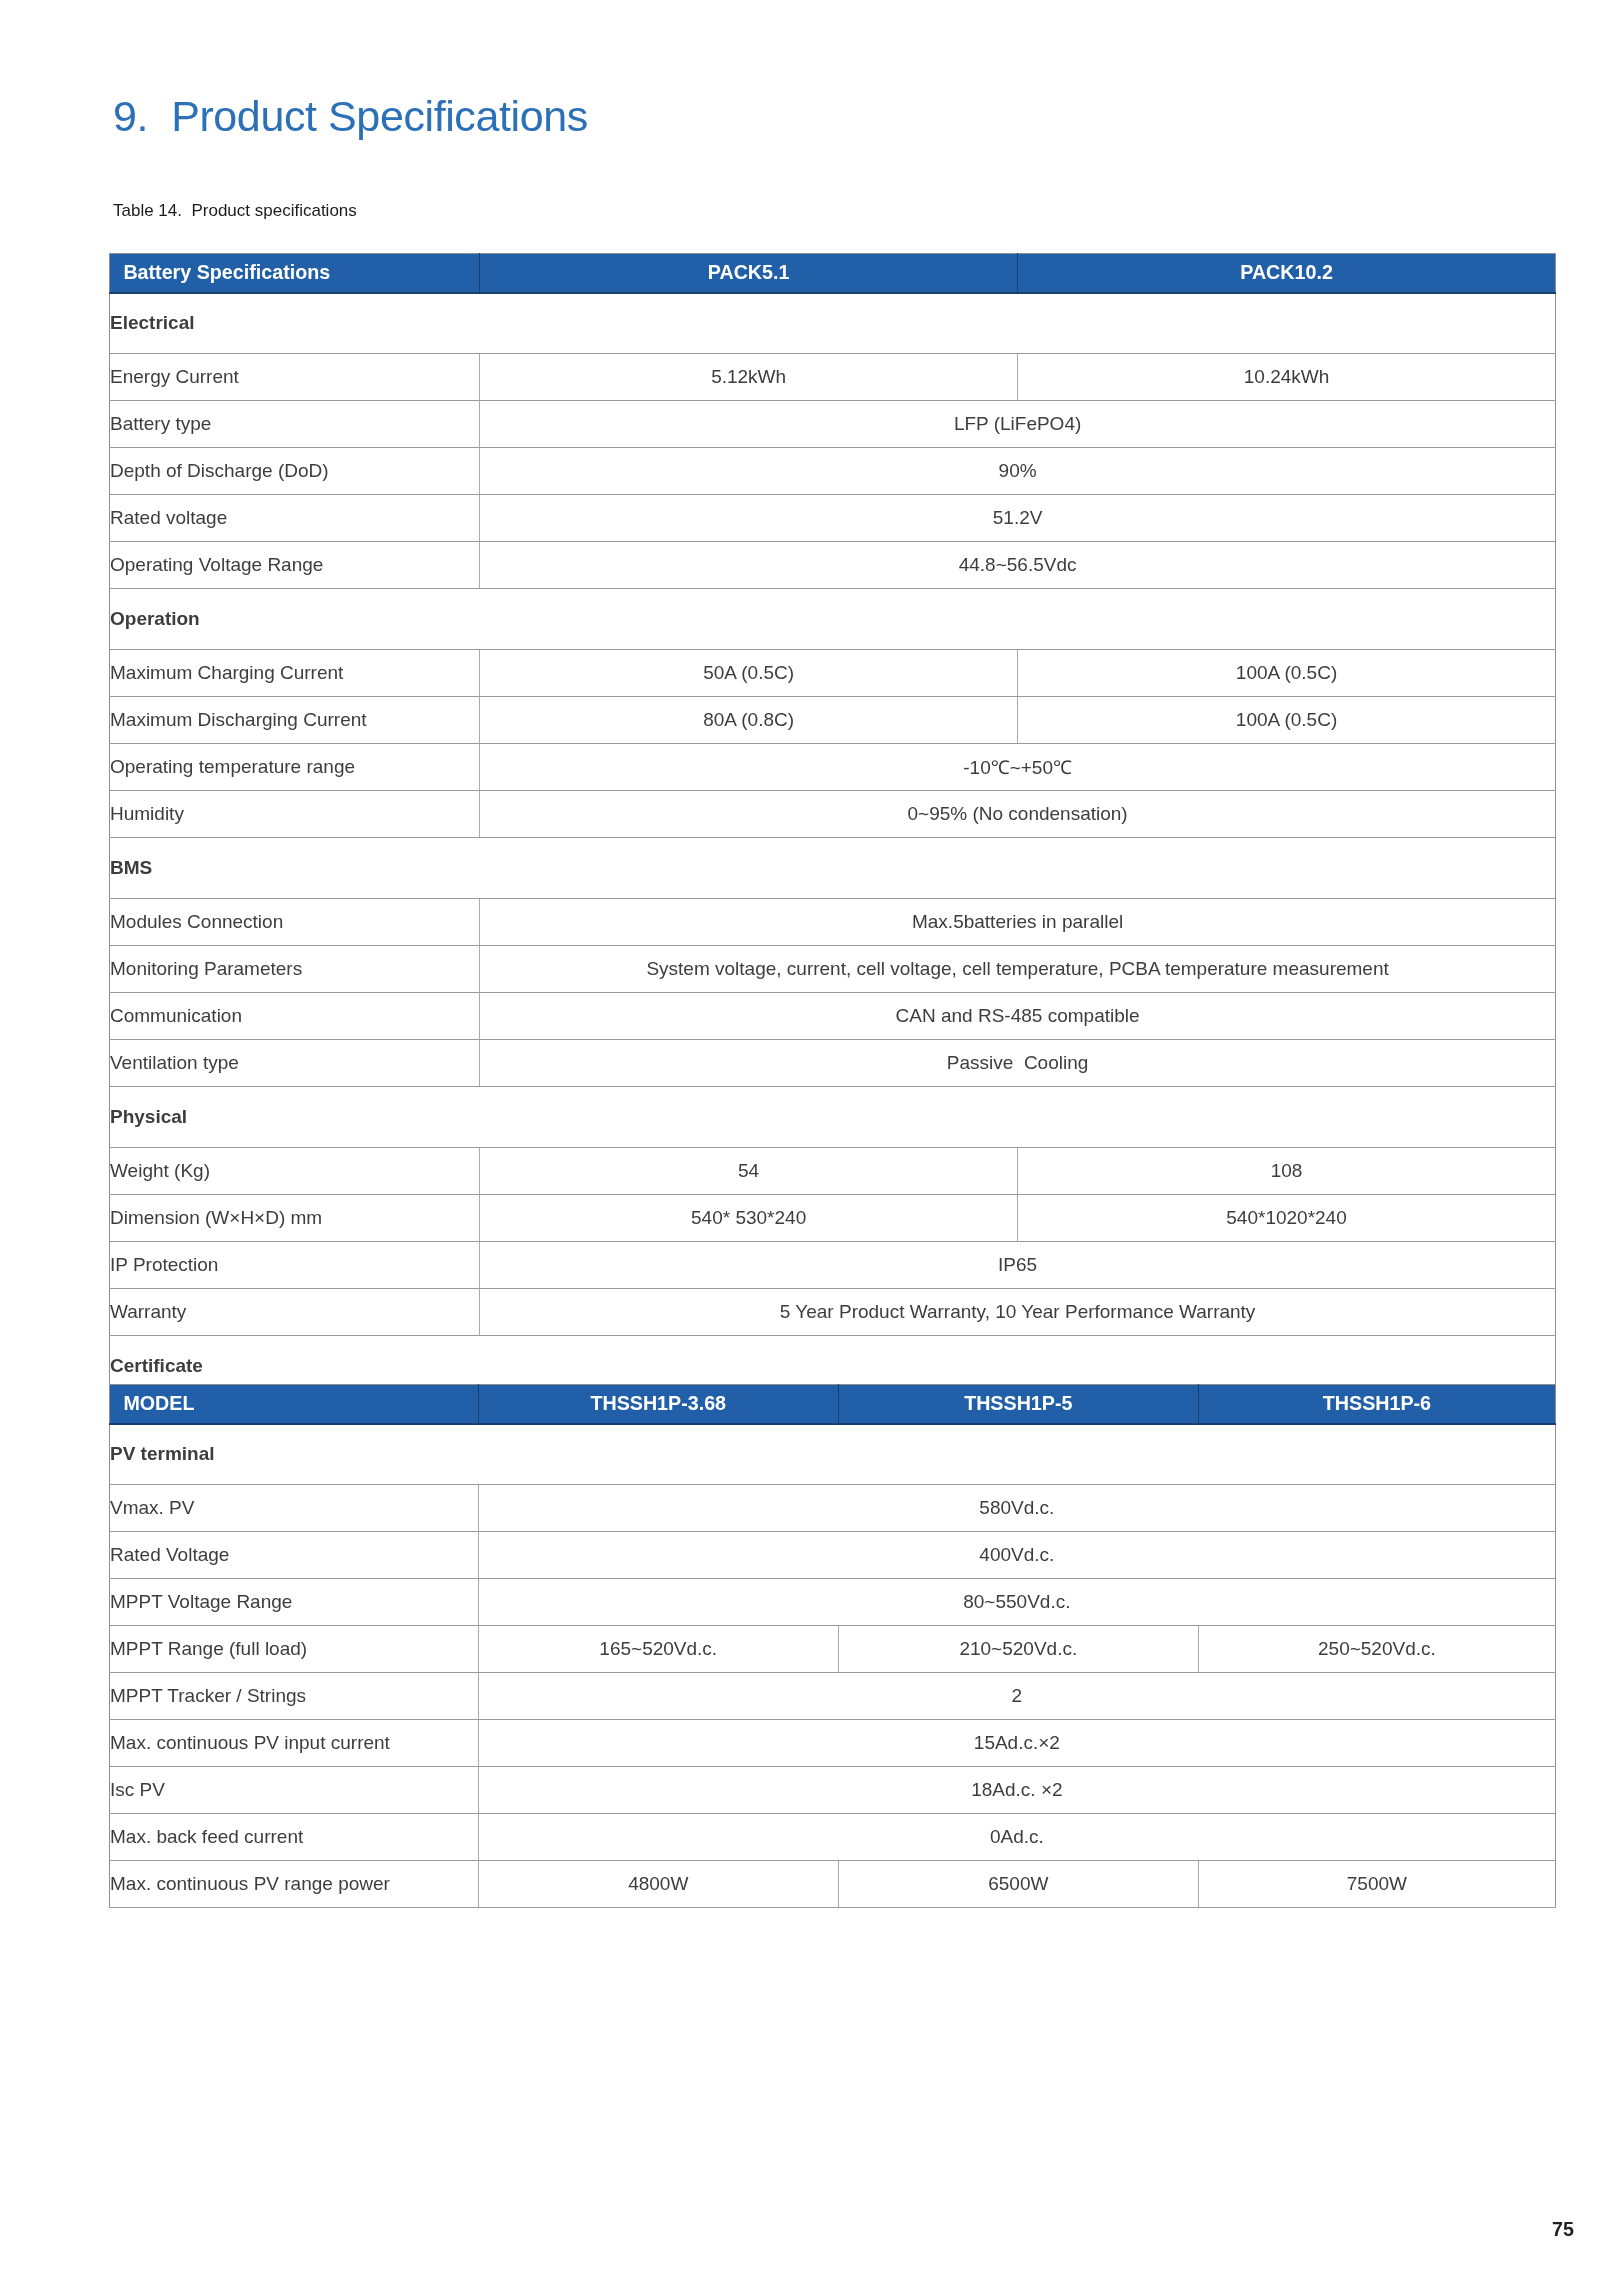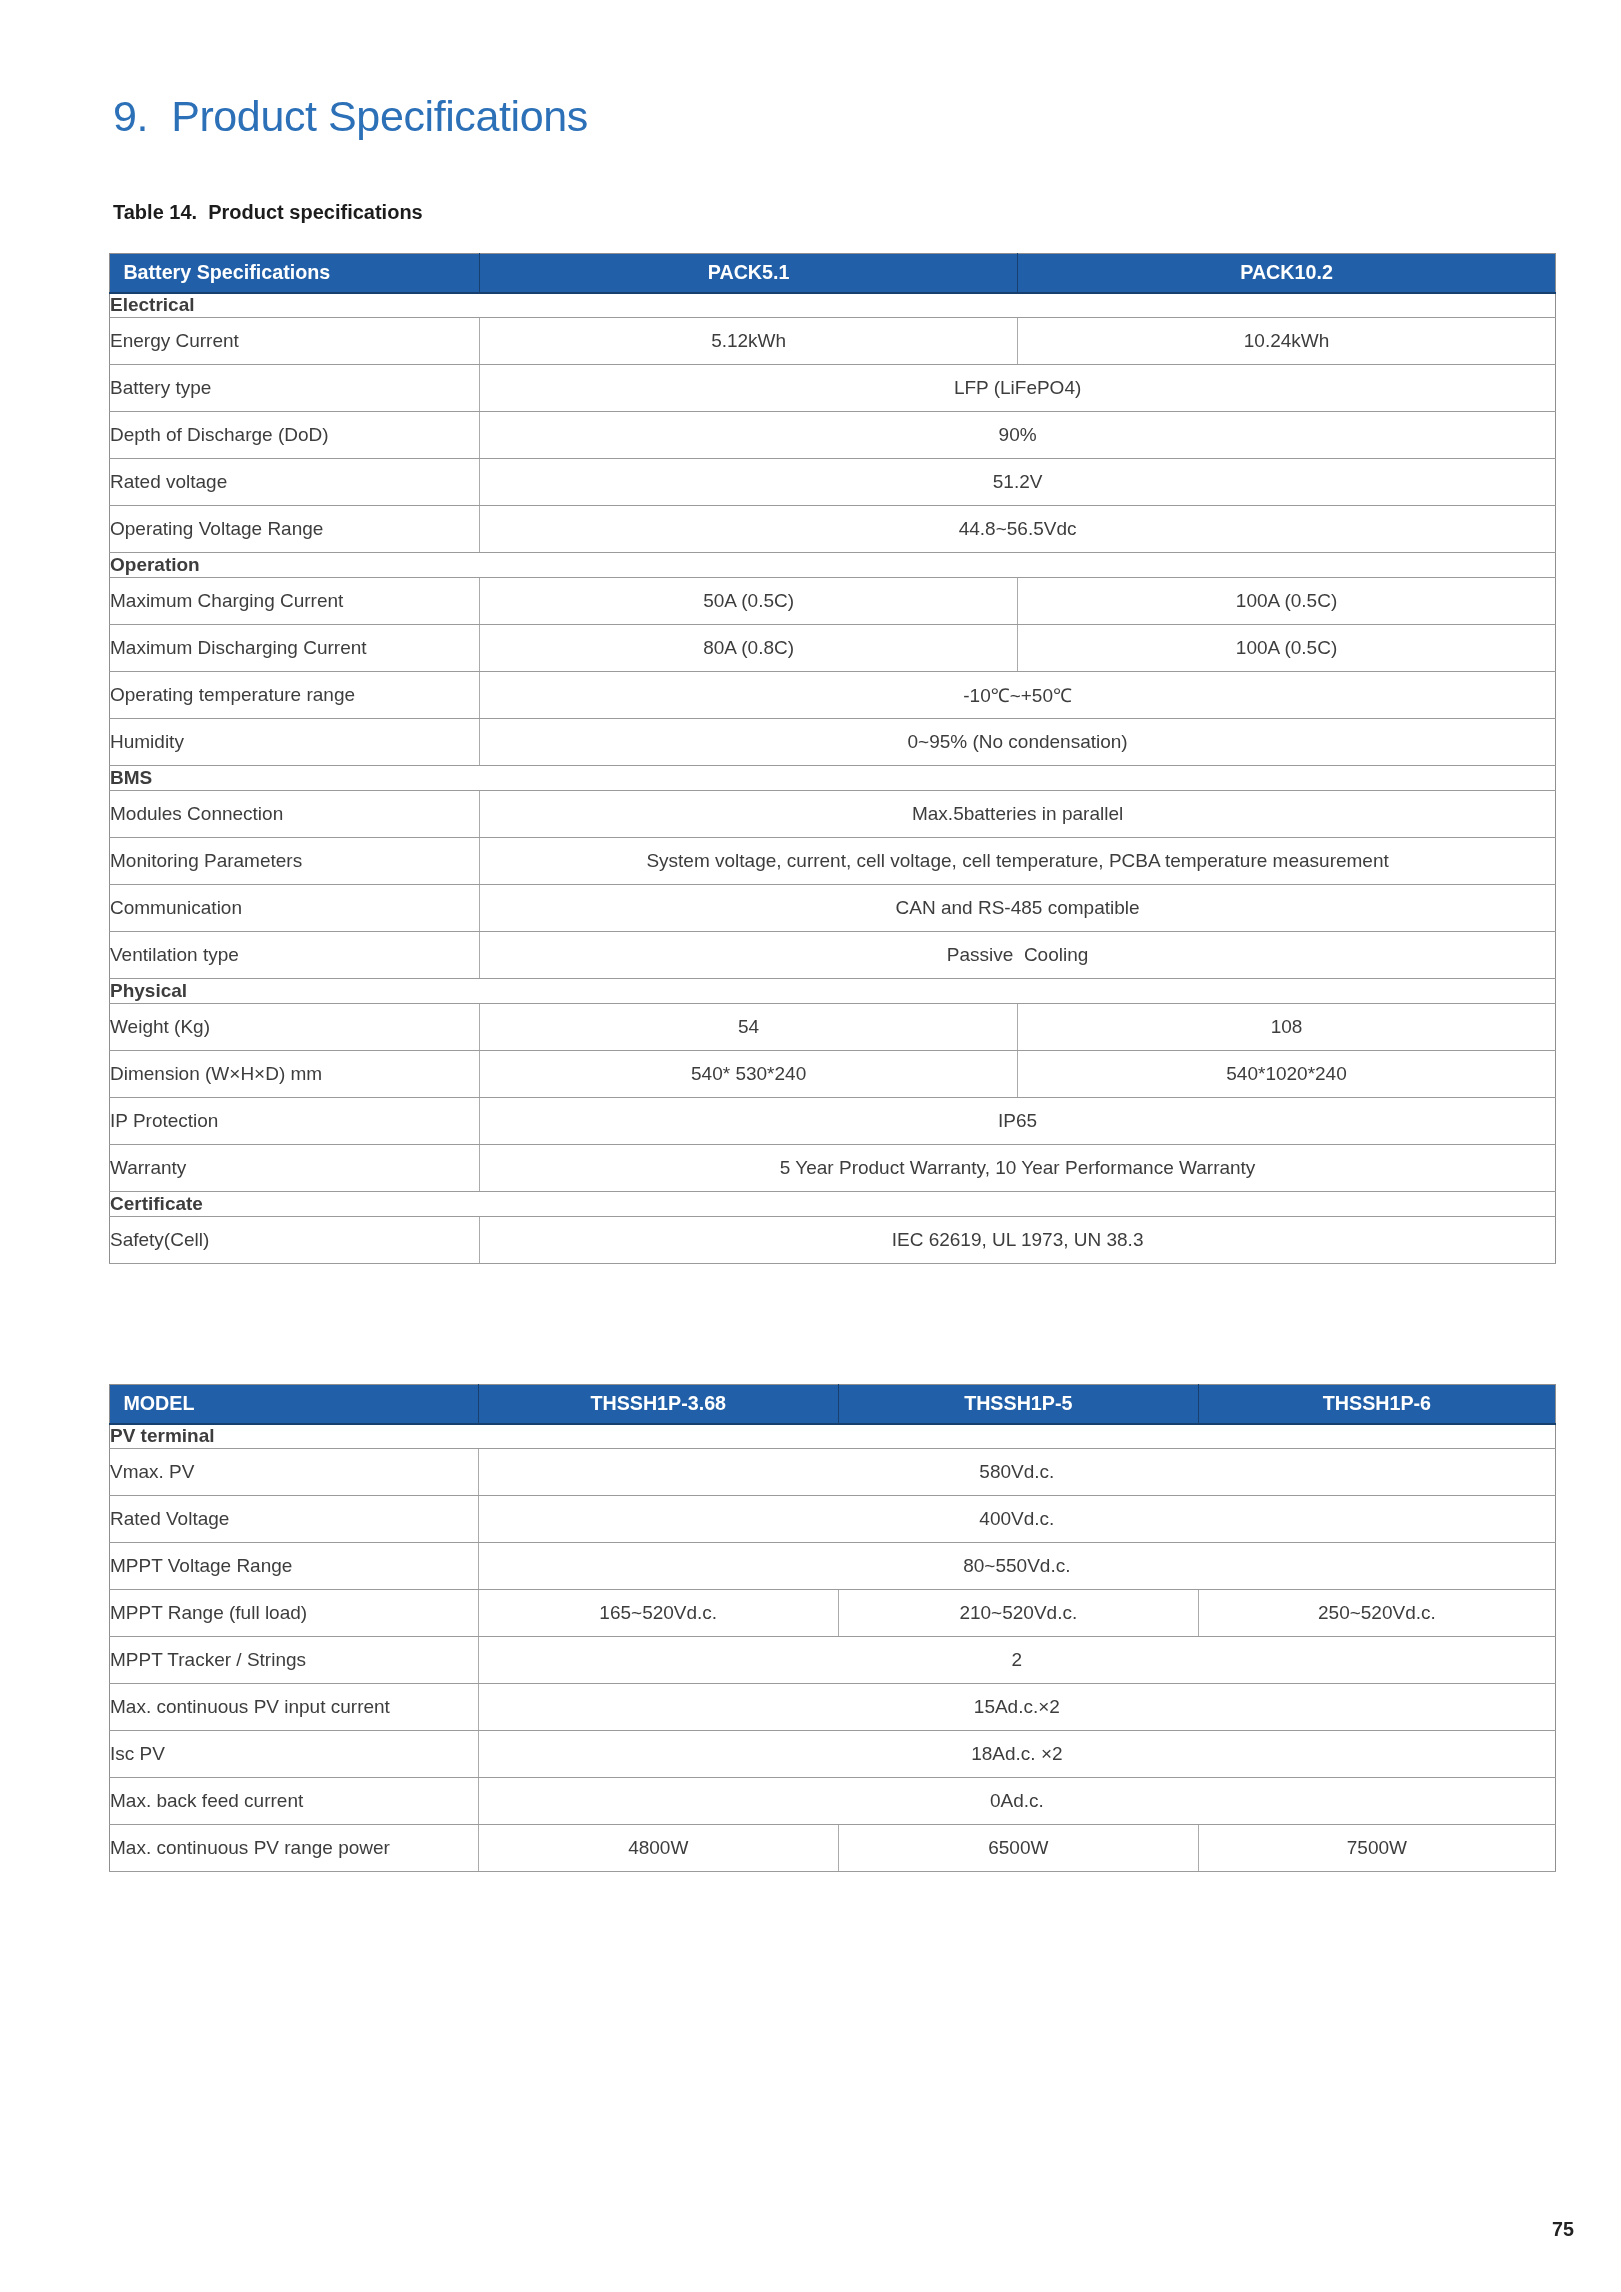--- a/index.html
+++ b/index.html
@@ -17,41 +17,41 @@
     width:1621px;height:2293px;position:relative;background:#ffffff;
     font-family:"Liberation Sans", sans-serif;overflow:hidden;
   }
   .doc-title{
     position:absolute;left:113px;top:92px;
     font-size:43px;line-height:1.15;font-weight:400;
     color:var(--title-color);white-space:pre;letter-spacing:-0.4px;
   }
   .table-caption{
     position:absolute;left:113px;top:201px;
-    font-size:20px;font-weight:700;color:#1c1c1c;white-space:pre;
+    font-size:17px;font-weight:400;color:#1c1c1c;white-space:pre;
   }
   table.spec-table{
     position:absolute;left:109px;width:1447px;
     border-collapse:collapse;table-layout:fixed;
     border:1.8px solid var(--outer);
     background:#ffffff;
   }
   #battery-table{top:253px;}
   #model-table{top:1384px;}
   table.spec-table th{
     background:var(--header-bg);color:#ffffff;
     font-size:19.7px;font-weight:700;height:39px;
     border-right:1.8px solid var(--header-border);
     border-bottom:2.7px solid var(--header-border);
     text-align:center;padding:0;white-space:pre;
   }
   table.spec-table th:first-child{text-align:left;padding-left:13.4px;}
   table.spec-table th:last-child{border-right:none;}
   table.spec-table tr.data{height:47px;}
-  table.spec-table tr.section{height:25px;margin-top:20px;}
+  table.spec-table tr.section{height:61px;margin-top:20px;}
   table.spec-table td{
     border-bottom:1.8px solid var(--h-line);
     font-size:19px;color:var(--text);
     vertical-align:middle;padding:0;white-space:pre-wrap;
   }
   td.label-cell{
     text-align:left;padding-left:11.6px;
     border-right:1.8px solid var(--v-line);
   }
   td.value-cell{text-align:center;border-right:1.8px solid var(--v-line);}

